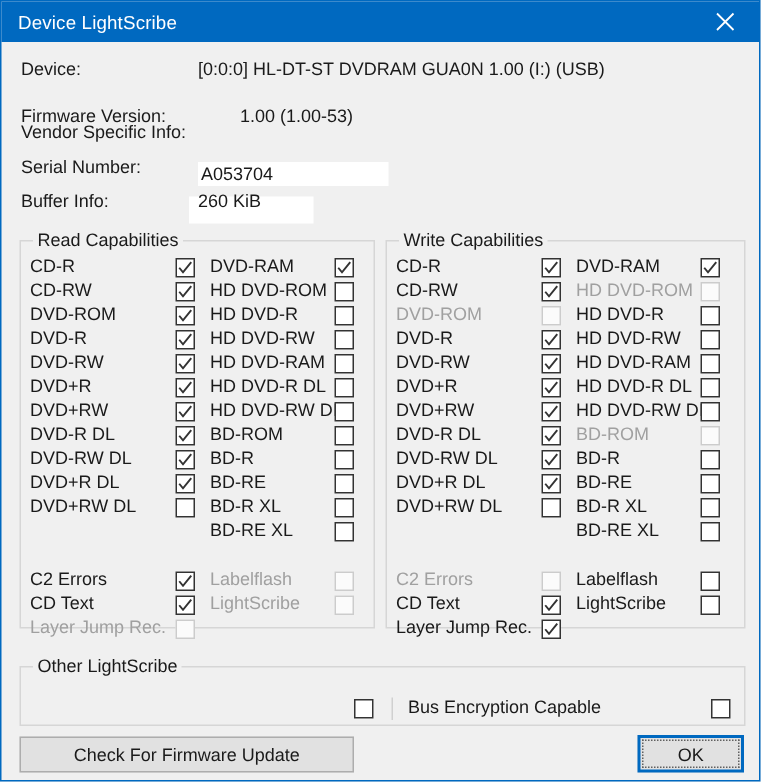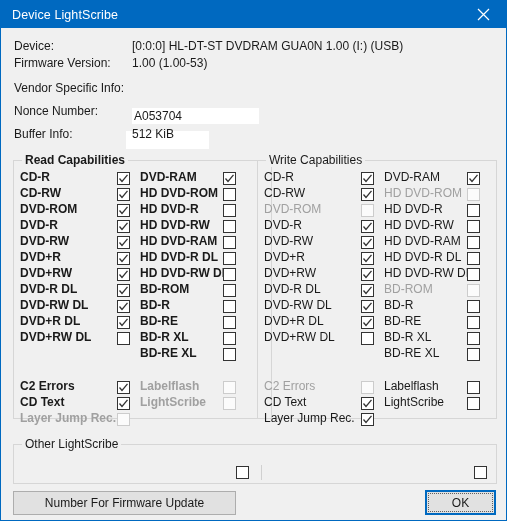--- a/index.html
+++ b/index.html
@@ -34,41 +34,41 @@
   .close-btn svg{display:block;}
 
   
   .info{
     position:absolute;left:0;top:27px;right:0;height:119px;
   }
   .irow{position:absolute;left:13px;height:16px;display:flex;align-items:flex-end;}
   .ilabel{width:118px;white-space:nowrap;}
   .ivalue{white-space:nowrap;}
   .r0{top:9px;}
-  .r1{top:26px;}
+  .r1{top:40px;gap:28px;}
   .r2{top:51px;}
   .r3{top:74px;}
   .r4{top:97px;}
   .textbox{
     position:absolute;background:#ffffff;border:none;
   }
   .tb-vendor{left:131px;top:80px;width:127px;height:16px;}
   .tb-serial{left:125px;top:103px;width:83px;height:18px;}
   .vendor-val{position:absolute;left:133px;top:81px;font-size:12px;}
 
   
   .group{
     position:absolute;box-sizing:border-box;
     border:1px solid #d6d6d6;
   }
   .group-title{
     position:absolute;top:-8px;left:8px;background:#f0f0f0;
     padding:0 3px;font-size:12px;color:#1a1a1a;white-space:nowrap;
   }
-  #read-group{left:12px;top:159px;width:259px;height:259px;font-weight:bold;}
+  #read-group{left:12px;top:159px;width:237px;height:259px;}
   #write-group{left:256px;top:159px;width:240px;height:259px;}
   #other-group{left:12px;top:443px;width:484px;height:40px;}
 
   
   .caps{position:absolute;left:0;top:0;right:0;bottom:0;}
   .clabel{position:absolute;font-size:12px;text-align:right;}
   .clabel.dim{color:#a0a0a0;}
   .cbx{
     position:absolute;width:13px;height:13px;box-sizing:border-box;
     border:1px solid #333333;background:#ffffff;
@@ -121,26 +121,26 @@
     <div class="irow r1">
       <span class="ilabel">Firmware Version:</span>
       <span class="ivalue">1.00 (1.00-53)</span>
     </div>
     <div class="irow r2">
       <span class="ilabel">Vendor Specific Info:</span>
     </div>
     <div class="textbox tb-vendor"></div>
     <span class="vendor-val">A053704</span>
     <div class="irow r3">
-      <span class="ilabel">Nonce Number:</span>
+      <span class="ilabel">Serial Number:</span>
     </div>
     <div class="textbox tb-serial"></div>
     <div class="irow r4">
       <span class="ilabel">Buffer Info:</span>
-      <span class="ivalue">512 KiB</span>
+      <span class="ivalue">260 KiB</span>
     </div>
   </div>
 
   <div class="group" id="read-group">
     <span class="group-title">Read Capabilities</span>
     <div class="caps" id="read-caps">
         <span class="clabel" style="left: 6px; top: 9px;">CD-R</span>
         <span class="cbx" style="left: 103px; top: 11px;">
           <svg width="11" height="11" viewBox="0 0 11 11">
             <path d="M1.5 5.5 L4 8.5 L9.5 1.8" stroke="#333" stroke-width="1.3" fill="none"></path>
@@ -358,23 +358,24 @@
         <span class="cbx" style="left: 209px; top: 220px;"></span>
         <span class="clabel" style="left: 126px; top: 234px;">LightScribe</span>
         <span class="cbx" style="left: 209px; top: 236px;"></span>
       </div>
   </div>
 
   <div class="group" id="other-group">
     <span class="group-title">Other LightScribe</span>
     <div class="caps" id="other-caps">
         <span class="cbx" style="left: 222px; top: 21px;"></span>
+        <span class="clabel" style="left: 258px; top: 19px;">Bus Encryption Capable</span>
         <span class="cbx" style="left: 460px; top: 21px;"></span>
       </div>
     <div class="oc-sep"></div>
   </div>
 
-  <div class="btn" id="fw-btn">Number For Firmware Update</div>
+  <div class="btn" id="fw-btn">Check For Firmware Update</div>
   <div class="btn" id="ok-btn">
     <span class="inner">OK</span>
   </div>
 
 </div>
 
 </body></html>

